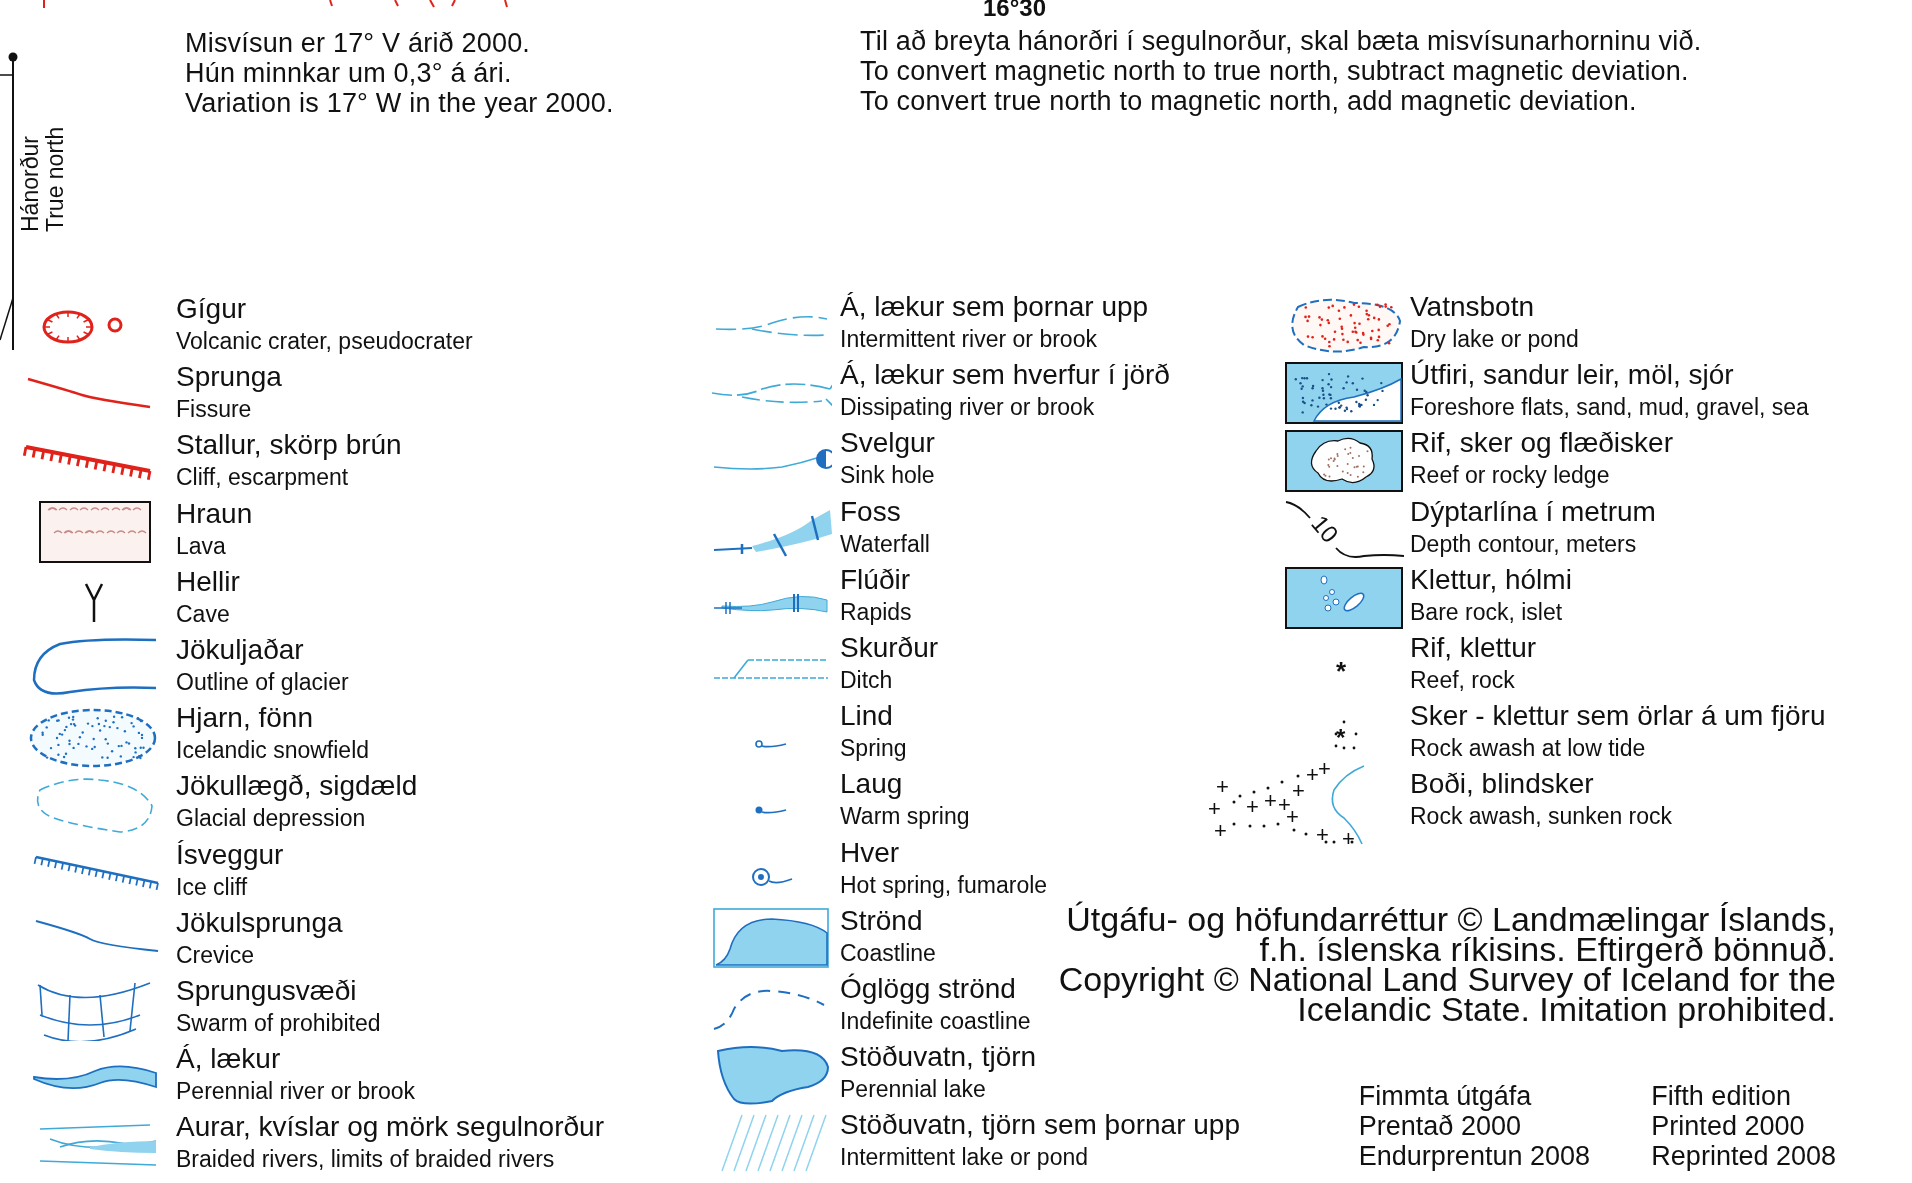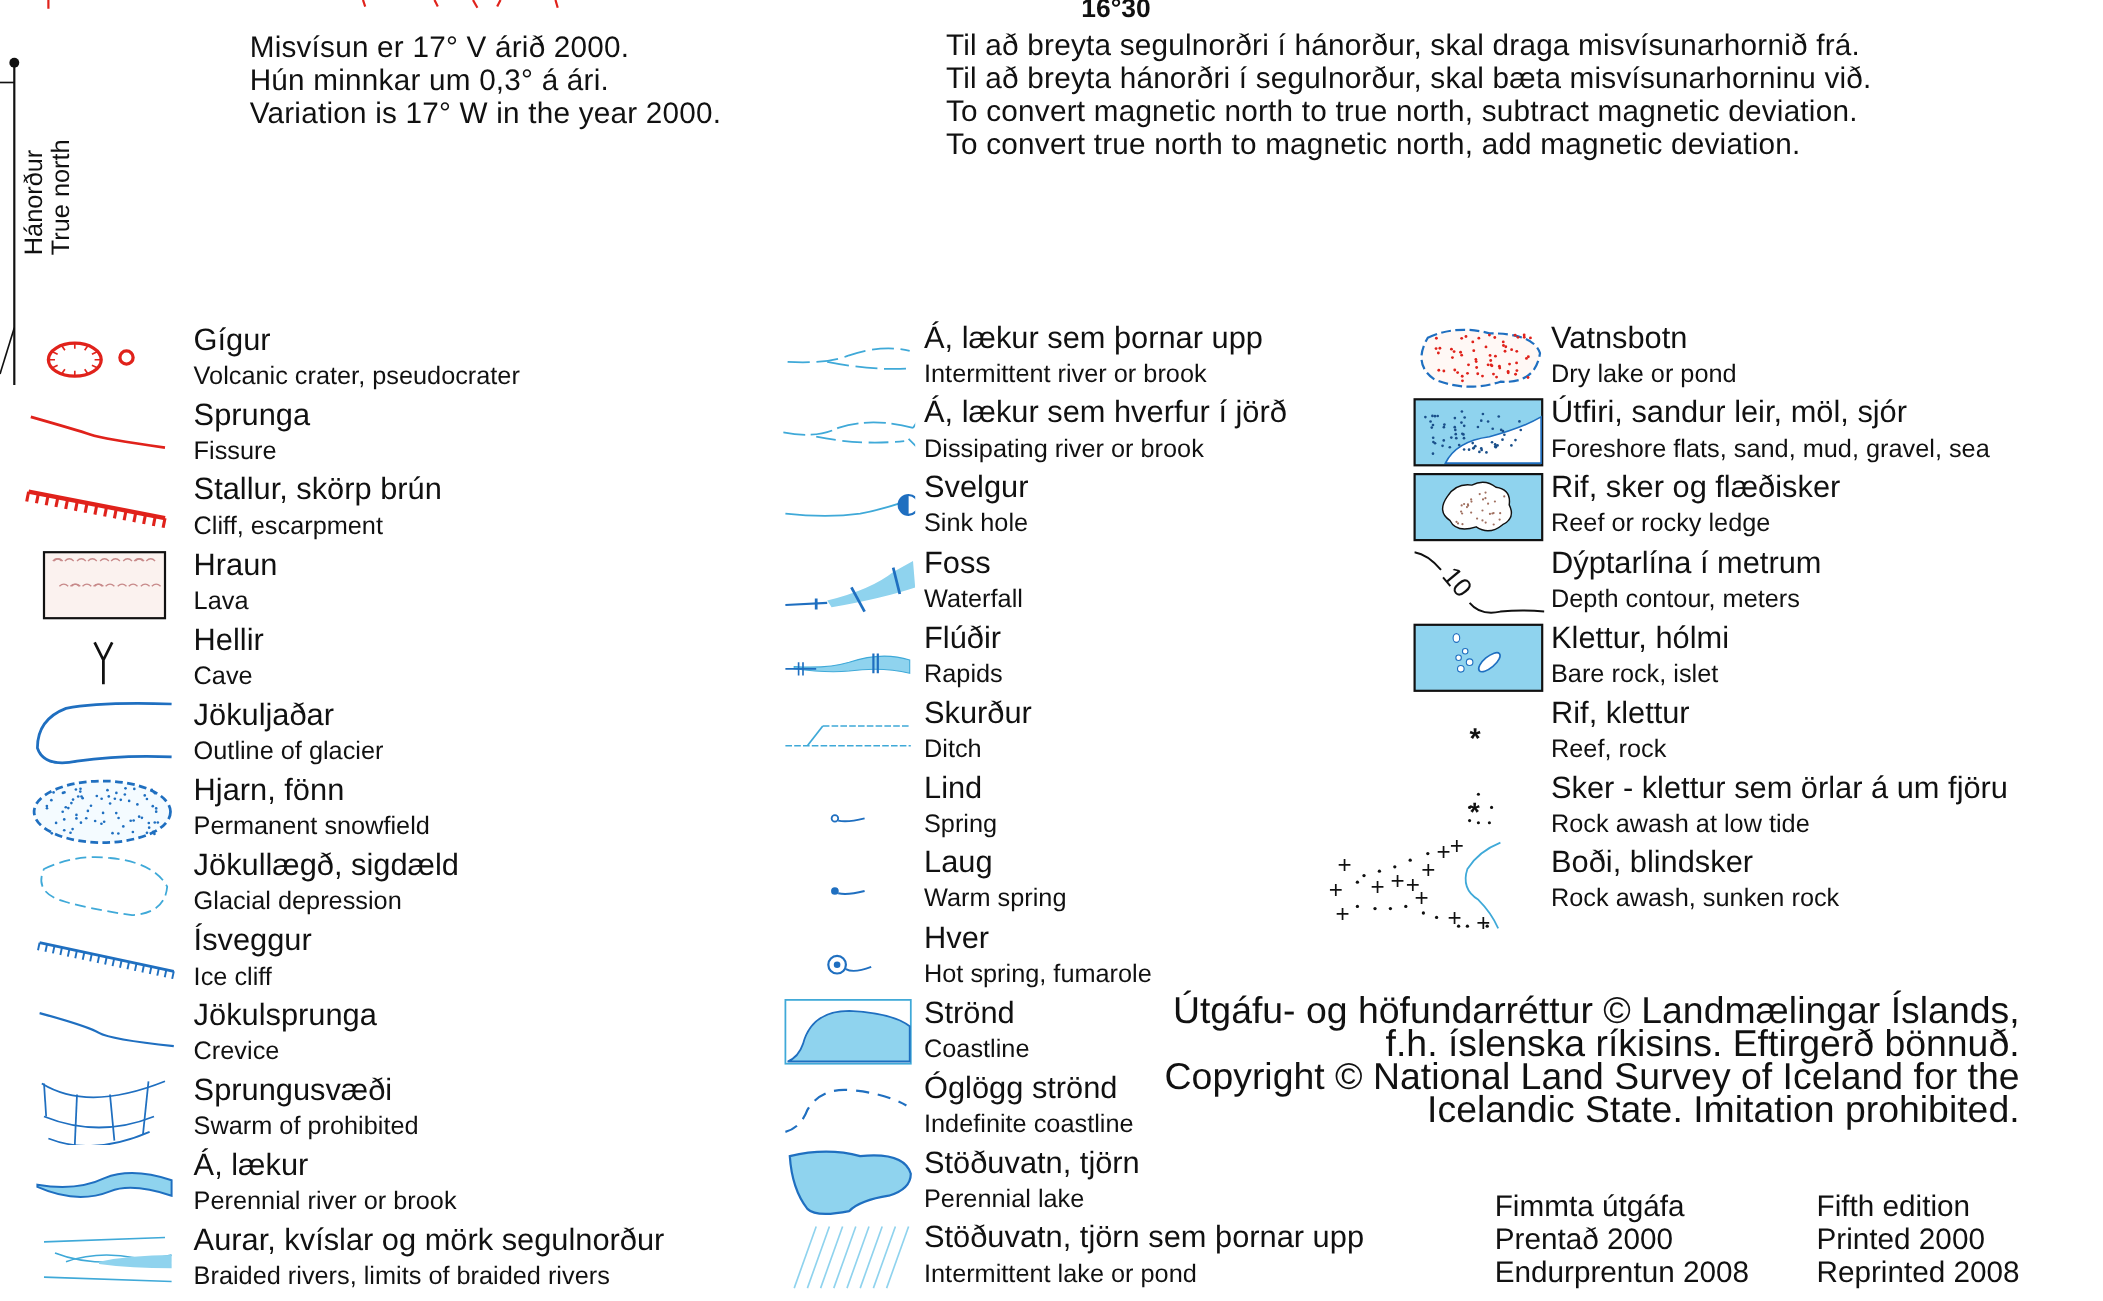--- a/index.html
+++ b/index.html
@@ -35,27 +35,26 @@
   <circle cx="13" cy="17" r="4.5" fill="#111"></circle>
   <line x1="13" y1="17" x2="13" y2="310" stroke="#111" stroke-width="2"></line>
   <line x1="0" y1="35" x2="13" y2="35" stroke="#111" stroke-width="1.5"></line>
   <line x1="0" y1="300" x2="13" y2="258" stroke="#111" stroke-width="1.5"></line>
 </svg>
 <div class="abs vlabel" style="left:18px;top:232px;">
   <div>Hánorður</div>
   <div>True north</div>
 </div>
 
-<div class="abs hdr" style="left:185px;top:28px;margin-left:42px;">
+<div class="abs hdr" style="left:185px;top:28px;">
   <div>Misvísun er 17° V árið 2000.</div>
   <div>Hún minnkar um 0,3° á ári.</div>
   <div>Variation is 17° W in the year 2000.</div>
 </div>
 <div class="abs hdr" style="left:860px;top:26px;">
-  <div>Til að breyta segulnorðri í hánorður, skal draga misvísunarhornið frá.</div>
   <div>Til að breyta hánorðri í segulnorður, skal bæta misvísunarhorninu við.</div>
   <div>To convert magnetic north to true north, subtract magnetic deviation.</div>
   <div>To convert true north to magnetic north, add magnetic deviation.</div>
 </div>
 
 <div id="col-left">
     <div class="abs" style="left: 0px; top: 0px;">
       <svg class="sym" style="left:0px;top:293px" width="160" height="66" viewBox="0 0 160 66" preserveAspectRatio="none">
         <ellipse cx="68" cy="34" rx="24" ry="15" fill="none" stroke="#e0221b" stroke-width="3"></ellipse>
       <line x1="92" y1="34" x2="86" y2="34" stroke="#e0221b" stroke-width="1.5"></line>
@@ -228,21 +227,21 @@
         <circle cx="73.0" cy="17.6" r="1.2" fill="#1f6fc0"></circle>
         <circle cx="71.1" cy="22.1" r="1.2" fill="#1f6fc0"></circle>
         <circle cx="58.6" cy="18.4" r="1.2" fill="#1f6fc0"></circle>
         <circle cx="48.7" cy="18.4" r="1.2" fill="#1f6fc0"></circle>
         <circle cx="62.1" cy="32.6" r="1.2" fill="#1f6fc0"></circle>
         <circle cx="69.0" cy="15.7" r="1.2" fill="#1f6fc0"></circle>
         <circle cx="105.8" cy="18.8" r="1.2" fill="#1f6fc0"></circle>
       </svg>
       <div class="item" style="left:176px;top:702.2px;">
            <div class="t1">Hjarn, fönn</div>
-           <div class="t2">Permanent snowfield</div>
+           <div class="t2">Icelandic snowfield</div>
          </div>
     </div>
     <div class="abs" style="left: 0px; top: 0px;">
       <svg class="sym" style="left:0px;top:770.4000000000001px" width="160" height="66" viewBox="0 0 160 66" preserveAspectRatio="none">
         <path d="M40 20 Q70 6 100 10 Q140 14 152 36 Q150 60 120 62 Q80 56 60 50 Q30 42 40 20 Z" fill="none" stroke="#3fa9d8" stroke-width="1.6" stroke-dasharray="10 5"></path>
       </svg>
       <div class="item" style="left:176px;top:770.4000000000001px;">
            <div class="t1">Jökullægð, sigdæld</div>
            <div class="t2">Glacial depression</div>
          </div>

